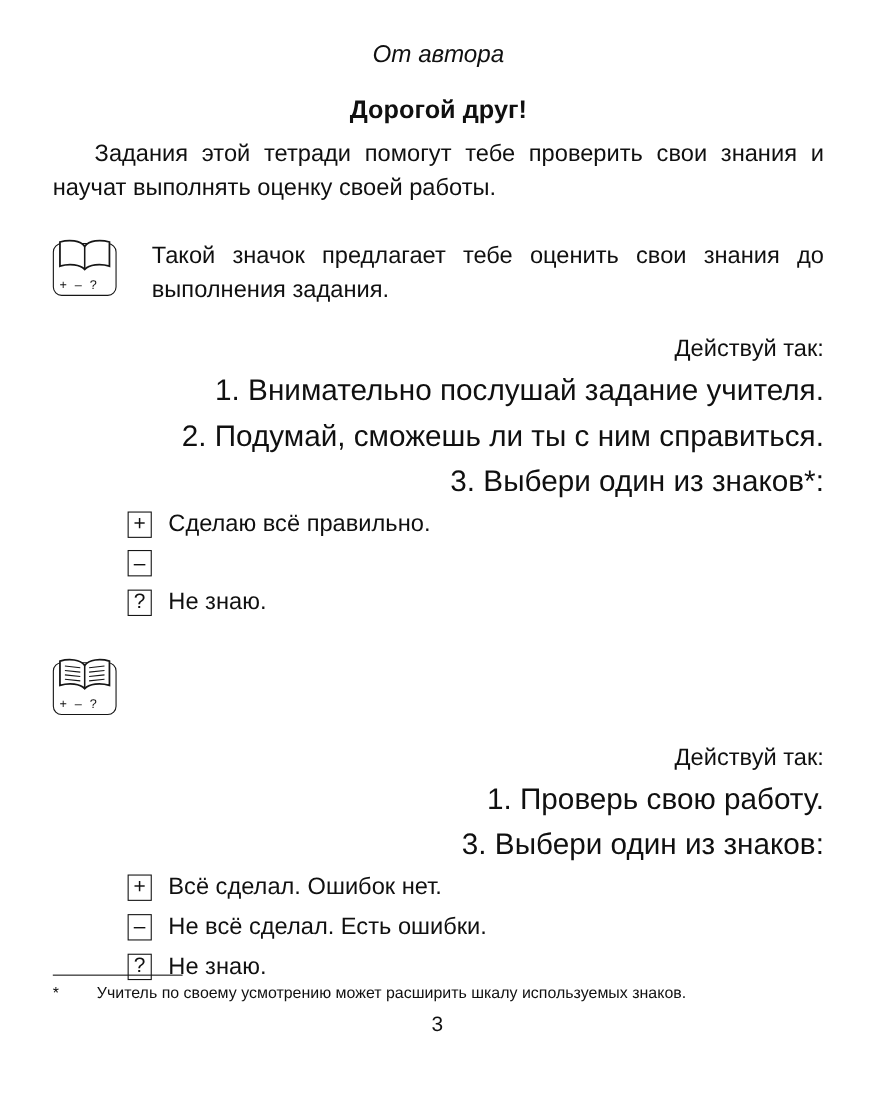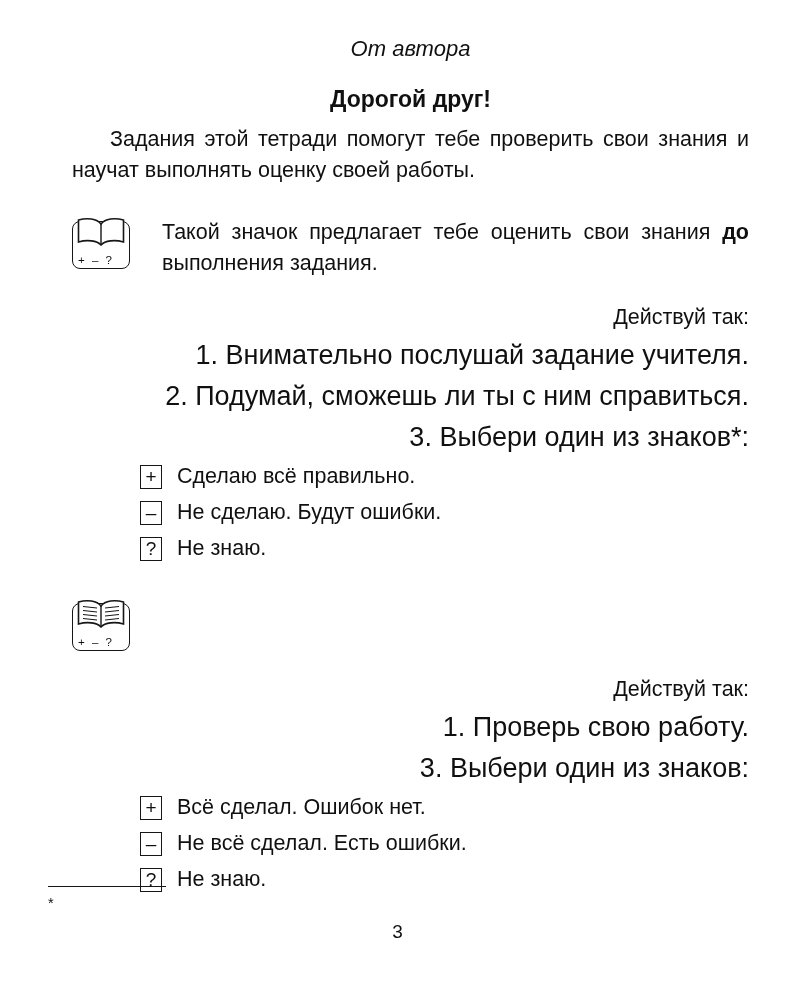--- a/index.html
+++ b/index.html
@@ -5,21 +5,21 @@
   * { margin: 0; padding: 0; box-sizing: border-box; }
   html, body { background: #ffffff; }
   body {
     width: 795px;
     height: 1000px;
     position: relative;
     font-family: "Liberation Sans", sans-serif;
     color: #101010;
     overflow: hidden;
   }
-  .page { padding: 36px 46px 0 72px; }
+  .page { padding: 36px 46px 0 48px; }
 
   .header-title {
     text-align: center;
     font-style: italic;
     font-size: 22px;
   }
   .greeting {
     text-align: center;
     font-weight: bold;
     font-size: 23px;
@@ -60,21 +60,21 @@
     letter-spacing: 2px;
     white-space: nowrap;
   }
   .icon-text {
     flex: 1;
     margin-left: 32px;
     font-size: 21.5px;
     line-height: 1.45;
     text-align: justify;
   }
-  .icon-text b { font-weight: bold; }
+  .icon-text b { font-weight: normal; }
 
   .act-title {
     margin: 26px 0 0 40px;
     font-size: 21.5px;
     text-align: right;
   }
   .step {
     margin: 10px 0 0 40px;
     font-size: 27px;
     text-align: right;
@@ -147,21 +147,20 @@
   <p class="step">1. Внимательно послушай задание учителя.</p>
   <p class="step">2. Подумай, сможешь ли ты с ним справиться.</p>
   <p class="step">3. Выбери один из знаков*:</p>
 
   <div class="sign-line">
     <span class="sign-box">+</span>
     <span>Сделаю всё правильно.</span>
   </div>
   <div class="sign-line">
     <span class="sign-box">–</span>
-    <span>Не сделаю. Будут ошибки.</span>
   </div>
   <div class="sign-line">
     <span class="sign-box">?</span>
     <span>Не знаю.</span>
   </div>
 
   <div class="icon-row" style="margin-top:38px;">
     <div class="book-box">
       <svg width="54" height="36" viewBox="0 0 54 36">
         <path d="M27 9 C23 3.5 13 2.5 4.5 5 L4.5 27 C13 24.5 23 25.5 27 30 C31 25.5 41 24.5 49.5 27 L49.5 5 C41 2.5 31 3.5 27 9 Z" fill="#ffffff" stroke="#161616" stroke-width="1.6"></path>
@@ -188,14 +187,15 @@
   <div class="sign-line">
     <span class="sign-box">?</span>
     <span>Не знаю.</span>
   </div>
 
 </div>
 
 <div class="footnote-rule"></div>
 <div class="footnote">
   <span class="footnote-marker">*</span>
+  <span>Учитель по своему усмотрению может расширить шкалу используемых знаков.</span>
 </div>
 <div class="page-number">3</div>
 
 </body></html>

